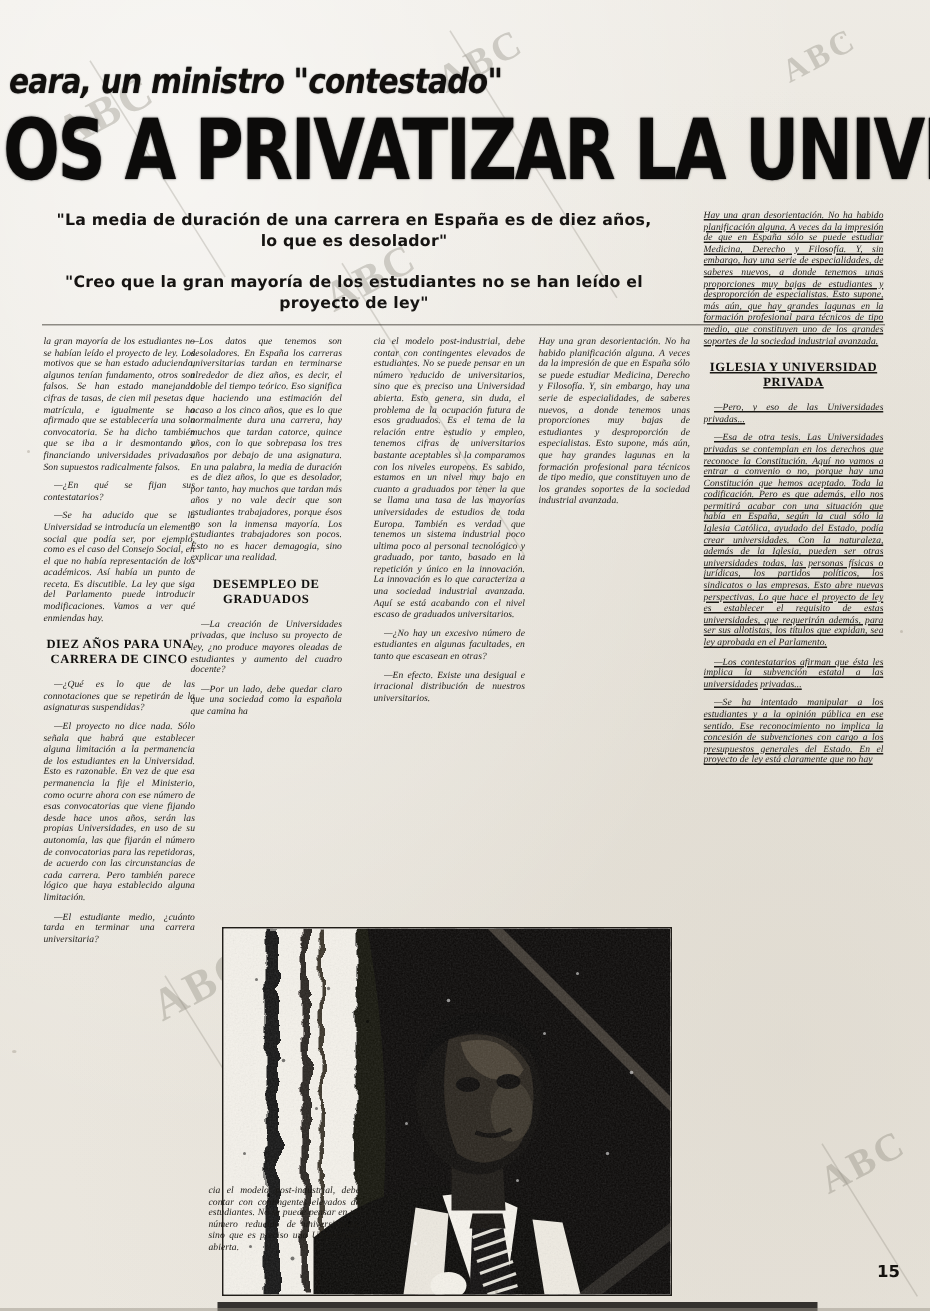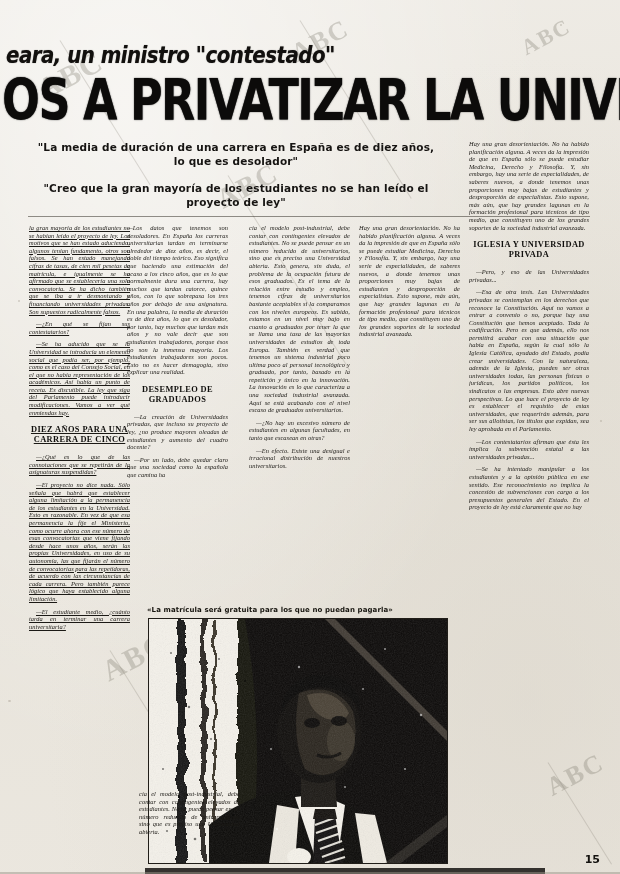--- a/index.html
+++ b/index.html
@@ -83,25 +83,25 @@
     font-style:normal;
     font-weight:700;
     font-size:8.4px;
     line-height:10px;
     text-align:center;
     letter-spacing:.4px;
     margin:9px 0 8px 0;
     color:#100f0d;
   }
 
-  .c1{left:29px;top:224px;width:101px;height:625px;text-decoration:underline;}
+  .c1{left:29px;top:224px;width:101px;height:625px;}
   .c2{left:127px;top:224px;width:101px;}
   .c3{left:249px;top:224px;width:101px;}
   .c4{left:359px;top:224px;width:101px;}
-  .c5{left:469px;top:140px;width:120px;height:690px;}
+  .c5{left:469px;top:140px;width:120px;height:690px;text-decoration:underline;}
 
   
   .c2b{left:139px;top:790px;width:101px;}
 
   
   .photo-cap{
     position:absolute;left:147px;top:606px;width:300px;
     font-family:"DejaVu Sans", sans-serif;
     font-weight:700;font-size:7px;line-height:9px;
     color:#17150f;letter-spacing:.1px;
@@ -110,21 +110,21 @@
   .photo{
     position:absolute;left:148px;top:618px;width:298px;height:244px;
     overflow:hidden;
     background:#f2efe8;
     border:1px solid #201d18;
   }
   .photo svg{display:block;}
 
   
   .pageno{
-    position:absolute;right:20px;bottom:8px;
+    position:absolute;right:20px;bottom:20px;
     font-family:"DejaVu Sans", sans-serif;
     font-weight:700;font-size:11px;color:#14120f;
   }
 
   
   .wm{
     position:absolute;
     font-family:"Liberation Serif", serif;
     font-weight:700;
     color:rgba(120,116,104,.30);
@@ -203,21 +203,20 @@
 
   <div class="col c5" style="overflow:hidden;">
     <p class="noind">Hay una gran desorientación. No ha habido planificación alguna. A veces da la impresión de que en España sólo se puede estudiar Medicina, Derecho y Filosofía. Y, sin embargo, hay una serie de especialidades, de saberes nuevos, a donde tenemos unas proporciones muy bajas de estudiantes y desproporción de especialistas. Esto supone, más aún, que hay grandes lagunas en la formación profesional para técnicos de tipo medio, que constituyen uno de los grandes soportes de la sociedad industrial avanzada.</p>
     <div class="subhead">IGLESIA Y UNIVERSIDAD PRIVADA</div>
     <p>—Pero, y eso de las Universidades privadas...</p>
     <p>—Esa de otra tesis. Las Universidades privadas se contemplan en los derechos que reconoce la Constitución. Aquí no vamos a entrar a convenio o no, porque hay una Constitución que hemos aceptado. Toda la codificación. Pero es que además, ello nos permitirá acabar con una situación que había en España, según la cual sólo la Iglesia Católica, ayudado del Estado, podía crear universidades. Con la naturaleza, además de la Iglesia, pueden ser otras universidades todas, las personas físicas o jurídicas, los partidos políticos, los sindicatos o las empresas. Esto abre nuevas perspectivas. Lo que hace el proyecto de ley es establecer el requisito de estas universidades, que requerirán además, para ser sus allotistas, los títulos que expidan, sea ley aprobada en el Parlamento.</p>
     <p>—Los contestatarios afirman que ésta les implica la subvención estatal a las universidades privadas...</p>
     <p>—Se ha intentado manipular a los estudiantes y a la opinión pública en ese sentido. Ese reconocimiento no implica la concesión de subvenciones con cargo a los presupuestos generales del Estado. En el proyecto de ley está claramente que no hay</p>
   </div>
 
-  <div class="photo-cap">«La matrícula será gratuita para los que no puedan pagarla»</div>
 
   <div class="photo">
     <svg width="298" height="244" viewBox="0 0 298 244">
       <defs>
         <filter id="grain">
           <feTurbulence type="fractalNoise" baseFrequency="0.9" numOctaves="3" seed="7"></feTurbulence>
           <feColorMatrix type="saturate" values="0"></feColorMatrix>
           <feComponentTransfer>
               <feFuncA type="linear" slope="0.55"></feFuncA>
             </feComponentTransfer>

